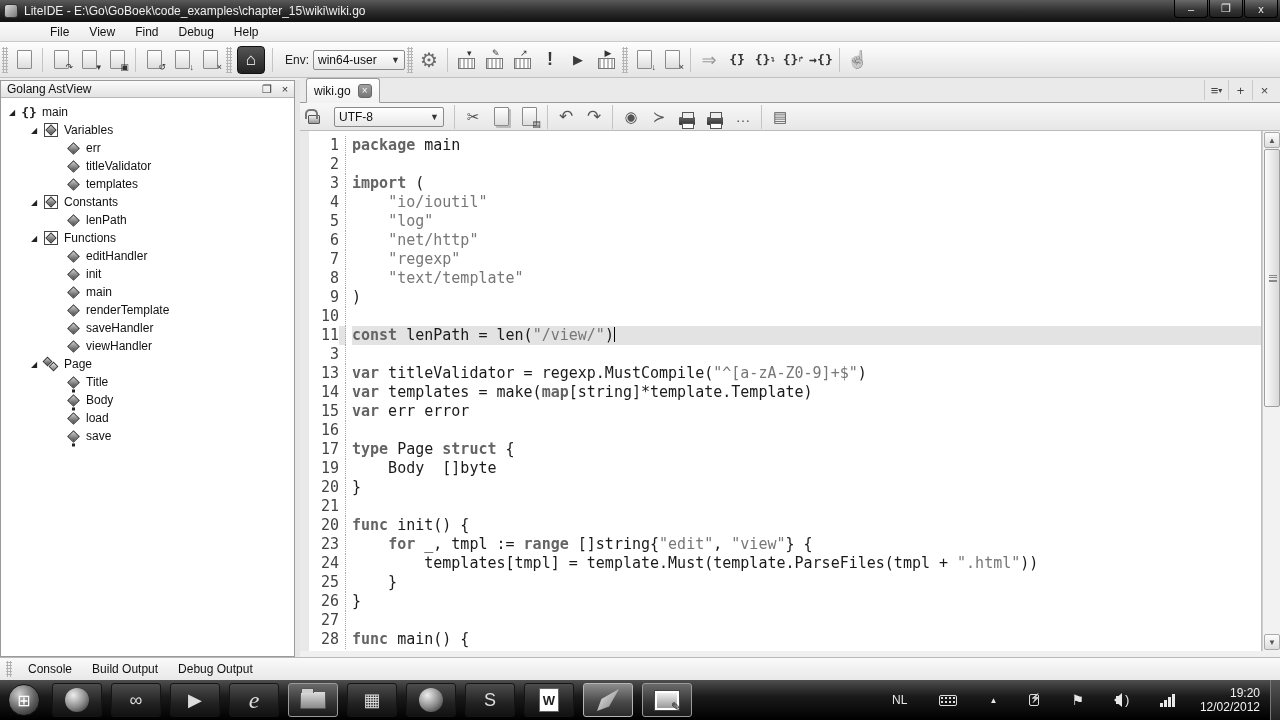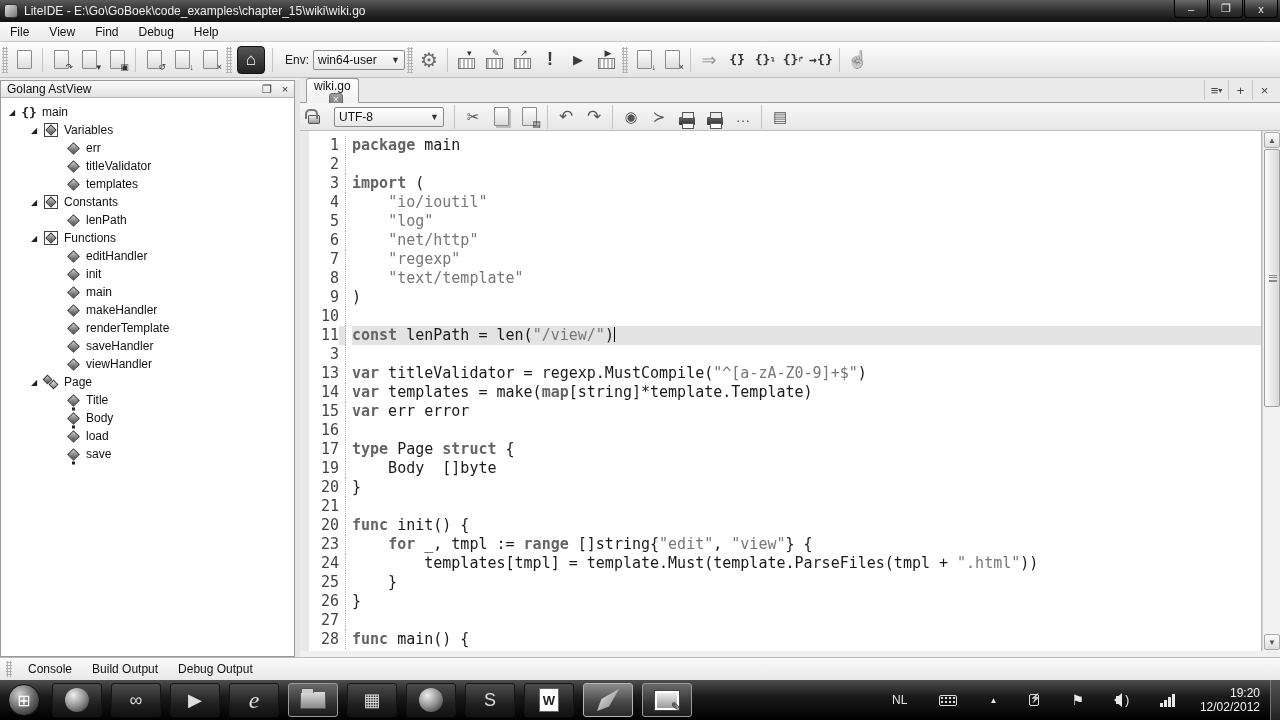--- a/index.html
+++ b/index.html
@@ -16,21 +16,21 @@
     background:linear-gradient(135deg,#ddd,#777); border-radius:3px; border:1px solid #333;
     display:inline-block; }
   #win-btns { position:absolute; right:2px; top:0; display:flex; }
   .winbtn { width:34px; height:18px; margin-left:1px; border:1px solid #000;
     border-top:none; border-radius:0 0 4px 4px;
     background:linear-gradient(#6a6a6a,#333 60%,#222); color:#eee; font-size:11px;
     display:flex; align-items:center; justify-content:center; }
   
   #menubar { position:absolute; left:0; top:22px; width:1280px; height:20px;
     background:linear-gradient(#fafafa,#ebebeb); border-bottom:1px solid #c9c9c9;
-    display:flex; align-items:center; font-size:12px; color:#111; }
+    display:flex; align-items:center; font-size:12px; color:#111;padding-left:40px; }
   .menu-item { padding:2px 10px; }
   
   #toolbar { position:absolute; left:0; top:42px; width:1280px; height:36px;
     background:linear-gradient(#fdfdfd,#e4e4e4); border-bottom:1px solid #c0c0c0;
     display:flex; align-items:center; font-size:12px; }
   .tb-handle { width:6px; height:26px; margin:0 2px;
     background-image:radial-gradient(#b5b5b5 1px, transparent 1.2px);
     background-size:3px 3px; }
   .tb-sep { width:1px; height:24px; background:#c4c4c4; margin:0 4px; }
   .tbtn { width:26px; height:26px; margin:0 1px; display:flex; align-items:center;
@@ -84,21 +84,21 @@
 
   
   #splitter { position:absolute; left:295px; top:80px; width:5px; height:577px; background:#e6e6e6; }
 
   
   #editor { position:absolute; left:300px; top:78px; width:980px; height:579px; background:#eaeaea; }
   #tabbar { position:absolute; left:0; top:0; width:980px; height:25px;
     border-bottom:1px solid #9a9a9a; display:flex; }
   #tab-active { margin-left:6px; height:25px; background:linear-gradient(#fff,#f2f2f2);
     border:1px solid #9a9a9a; border-bottom:1px solid #f2f2f2; border-radius:3px 3px 0 0;
-    display:flex; align-items:center; padding:0 7px; font-size:12px; color:#111;flex-direction:column; }
+    display:flex; align-items:center; padding:0 7px; font-size:12px; color:#111; }
   #tab-close { width:14px; height:14px; margin-left:7px; border:1px solid #667;
     border-radius:3px; background:linear-gradient(#9aa5a0,#6b7a74); color:#fff;
     font-size:10px; display:flex; align-items:center; justify-content:center; }
   #tabbar-btns { margin-left:auto; display:flex; align-items:center; padding-right:4px; }
   .tabbar-btn { width:24px; height:20px; display:flex; align-items:center; justify-content:center;
     color:#444; font-size:13px; border-left:1px solid #c8c8c8; }
   #edtoolbar { position:absolute; left:0; top:25px; width:980px; height:28px;
     background:linear-gradient(#f7f7f7,#e7e7e7); border-bottom:1px solid #bcbcbc;
     display:flex; align-items:center; }
   .lock { width:12px; height:9px; background:linear-gradient(#eee,#999); border:1px solid #555;
@@ -389,27 +389,20 @@
           <span class="ticon">
             <span class="di"></span>
           </span>
           <span>main</span>
         </div>
         <div class="trow" style="padding-left: 50px;">
           <span class="texp"></span>
           <span class="ticon">
             <span class="di"></span>
           </span>
-          <span>makeHandler</span>
-        </div>
-        <div class="trow" style="padding-left: 50px;">
-          <span class="texp"></span>
-          <span class="ticon">
-            <span class="di"></span>
-          </span>
           <span>renderTemplate</span>
         </div>
         <div class="trow" style="padding-left: 50px;">
           <span class="texp"></span>
           <span class="ticon">
             <span class="di"></span>
           </span>
           <span>saveHandler</span>
         </div>
         <div class="trow" style="padding-left: 50px;">

